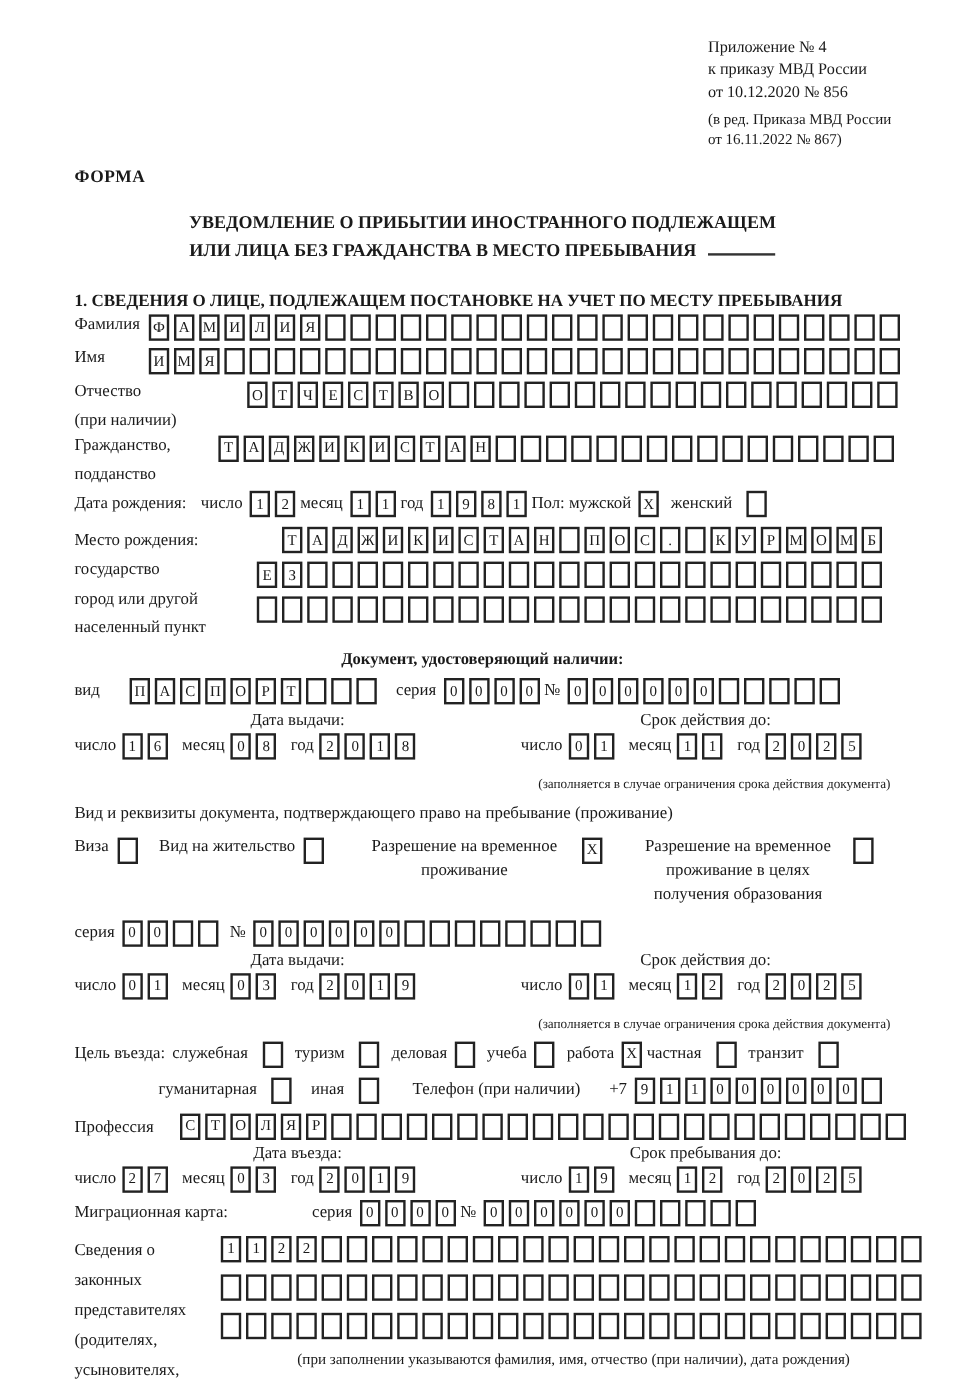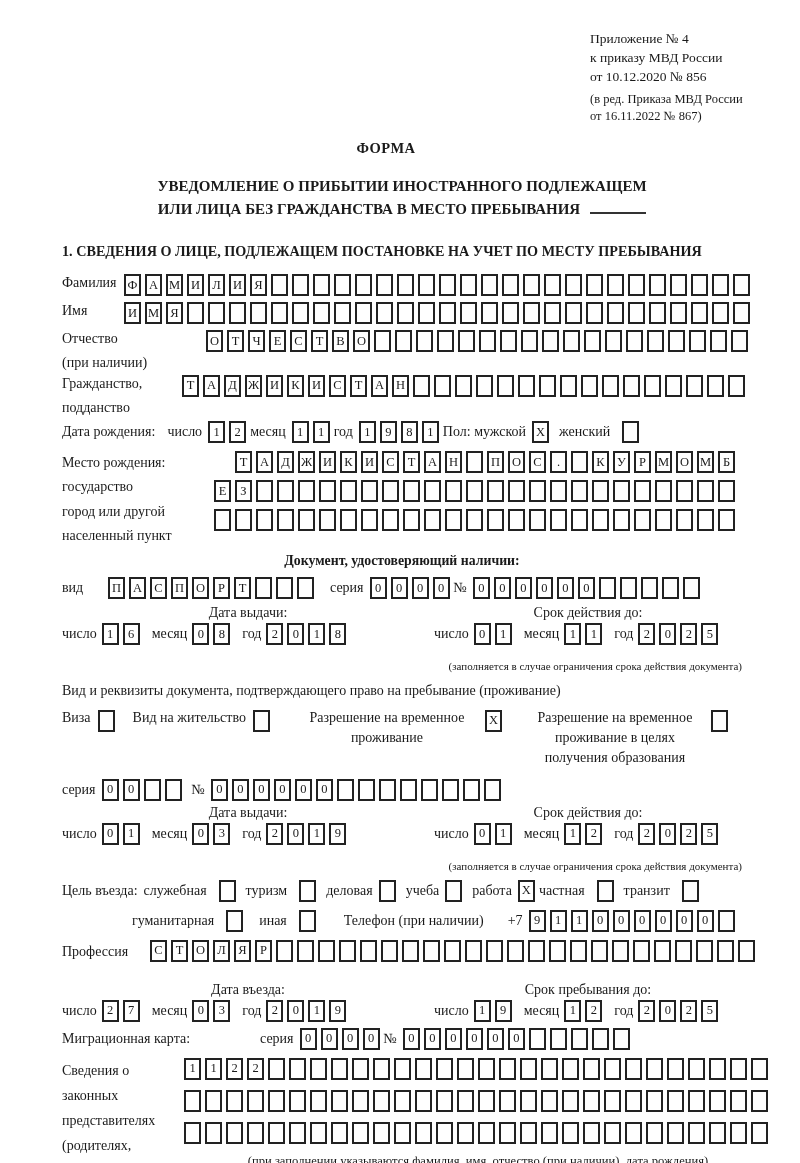--- a/index.html
+++ b/index.html
@@ -2,25 +2,25 @@
 <html><head>
 <meta charset="utf-8">
 <style>
   html,body{margin:0;padding:0;background:#fff;}
   body{width:800px;height:1163px;overflow:hidden;font-family:"Liberation Serif","DejaVu Serif",serif;color:#1a1a1a;font-size:14px;}
   .page{box-sizing:border-box;width:800px;height:1163px;padding:30px 58px 10px 62px;position:relative;}
 
   
   .annex{margin-left:528px;width:215px;font-size:13.5px;line-height:1.4;}
   .annex-note{font-size:12.5px;margin-top:4px;line-height:1.4;}
-  .forma{font-weight:bold;text-align:center;padding-right:32px;margin-top:14px;font-size:14.5px;letter-spacing:.5px;}
+  .forma{font-weight:bold;text-align:left;padding-right:32px;margin-top:14px;font-size:14.5px;letter-spacing:.5px;}
 
   .title{font-weight:bold;text-align:center;font-size:15px;line-height:1.55;margin-top:18px;}
   .blank-line{display:inline-block;width:56px;border-bottom:2px solid #333;margin-left:10px;height:12px;}
-  .section-heading{font-weight:bold;font-size:14.2px;margin-top:22px;margin-bottom:14px;}
+  .section-heading{font-weight:bold;font-size:14.2px;margin-top:22px;margin-bottom:2px;}
 
   
   .boxes{display:inline-flex;flex:none;align-items:flex-start;}
   .cell{box-sizing:border-box;flex:none;display:inline-flex;align-items:center;justify-content:center;
         width:17px;height:22px;border:2px solid #222;margin-right:4px;font-size:12.5px;line-height:1;}
   .frow{display:flex;align-items:flex-start;margin-bottom:6px;}
   .flabel{flex:none;line-height:1.3;}
   .lbl{white-space:nowrap;}
   .gap6{display:inline-block;width:6px;}
   .gap12{display:inline-block;width:12px;}
@@ -662,21 +662,21 @@
         <span class="cell"></span>
         <span class="cell"></span>
         <span class="cell"></span>
         <span class="cell"></span>
         <span class="cell"></span>
         <span class="cell"></span>
         <span class="cell"></span>
       </div>
   </div>
 
-  <div class="two-col" style="margin-top:20px;">
+  <div class="two-col" style="margin-top:4px;">
     <div class="col-left">
         <span class="dates-header">Дата въезда:</span>
       </div>
     <div class="col-right">
         <span class="dates-header">Срок пребывания до:</span>
       </div>
   </div>
   <div class="two-col" style="margin-bottom:6px;">
     <div class="col-left date-group">
       <span class="lbl">число</span>

